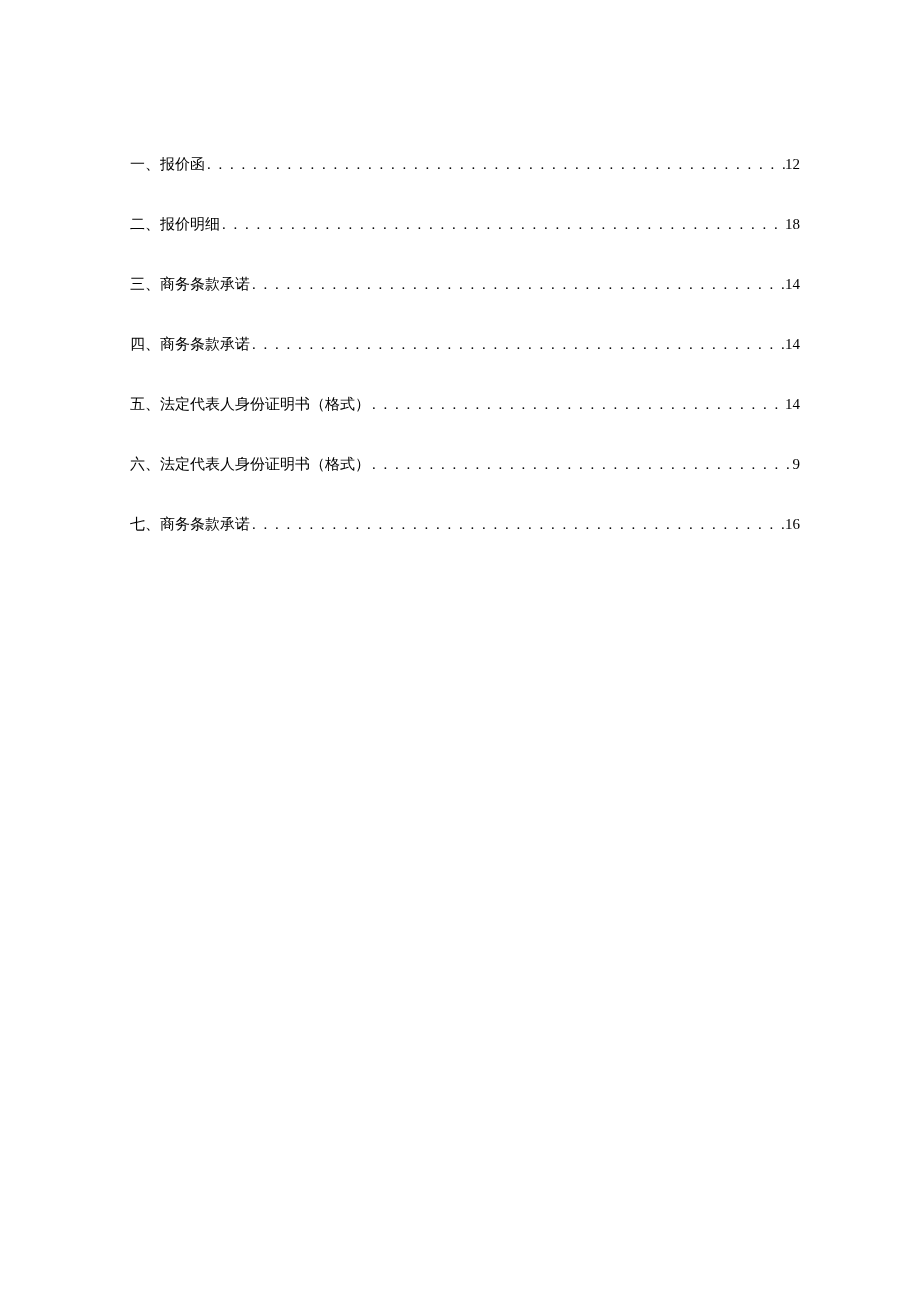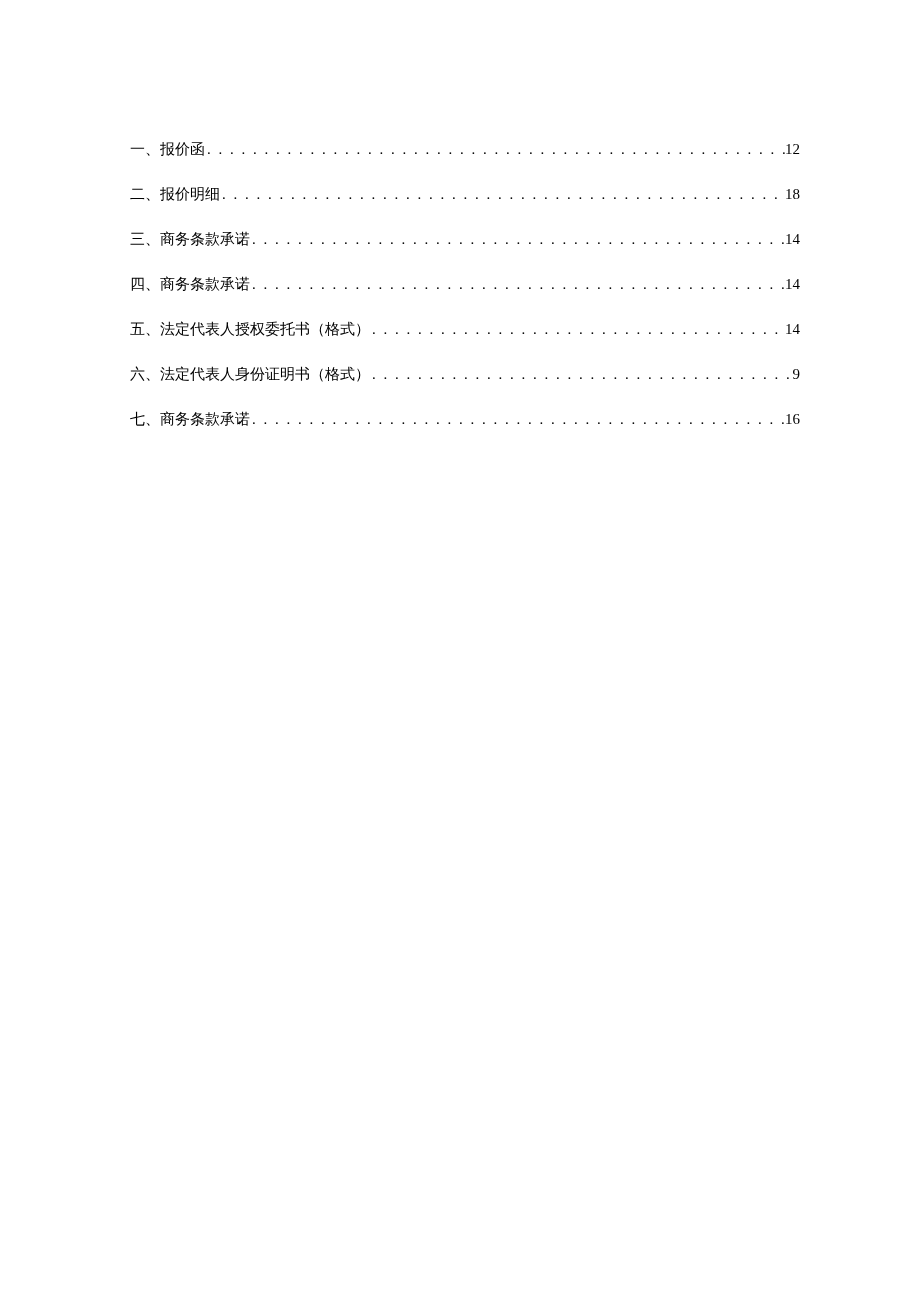--- a/index.html
+++ b/index.html
@@ -20,20 +20,21 @@
     .toc-row {
       display: flex;
       align-items: baseline;
       margin-bottom: 26px;
       font-size: 15px;
       color: #000000;
       white-space: nowrap;
     }
     .toc-label {
       flex-shrink: 0;
+      margin-top: 15px;
     }
     .toc-dots {
       flex: 1;
       overflow: hidden;
       letter-spacing: 2px;
       color: #000000;
       padding: 0 2px;
     }
     .toc-page {
       flex-shrink: 0;
@@ -58,21 +59,21 @@
     <span class="toc-label">三、商务条款承诺</span>
     <span class="toc-dots">. . . . . . . . . . . . . . . . . . . . . . . . . . . . . . . . . . . . . . . . . . . . . . . . . . . . . . . . . . . . . . . . . . . . . . . . . . . . . . . . . . . . . . . . . . . . . . . . . . . .</span>
     <span class="toc-page">14</span>
   </div>
   <div class="toc-row">
     <span class="toc-label">四、商务条款承诺</span>
     <span class="toc-dots">. . . . . . . . . . . . . . . . . . . . . . . . . . . . . . . . . . . . . . . . . . . . . . . . . . . . . . . . . . . . . . . . . . . . . . . . . . . . . . . . . . . . . . . . . . . . . . . . . . . .</span>
     <span class="toc-page">14</span>
   </div>
   <div class="toc-row">
-    <span class="toc-label">五、法定代表人授权委托书（格式）</span>
+    <span class="toc-label">五、法定代表人身份证明书（格式）</span>
     <span class="toc-dots">. . . . . . . . . . . . . . . . . . . . . . . . . . . . . . . . . . . . . . . . . . . . . . . . . . . . . . . . . . . . . . . . . . . . . . . . . . . . . . . . . . . . . . . . . . . . . . . . . . . .</span>
     <span class="toc-page">14</span>
   </div>
   <div class="toc-row">
     <span class="toc-label">六、法定代表人身份证明书（格式）</span>
     <span class="toc-dots">. . . . . . . . . . . . . . . . . . . . . . . . . . . . . . . . . . . . . . . . . . . . . . . . . . . . . . . . . . . . . . . . . . . . . . . . . . . . . . . . . . . . . . . . . . . . . . . . . . . .</span>
     <span class="toc-page">9</span>
   </div>
   <div class="toc-row">
     <span class="toc-label">七、商务条款承诺</span>

